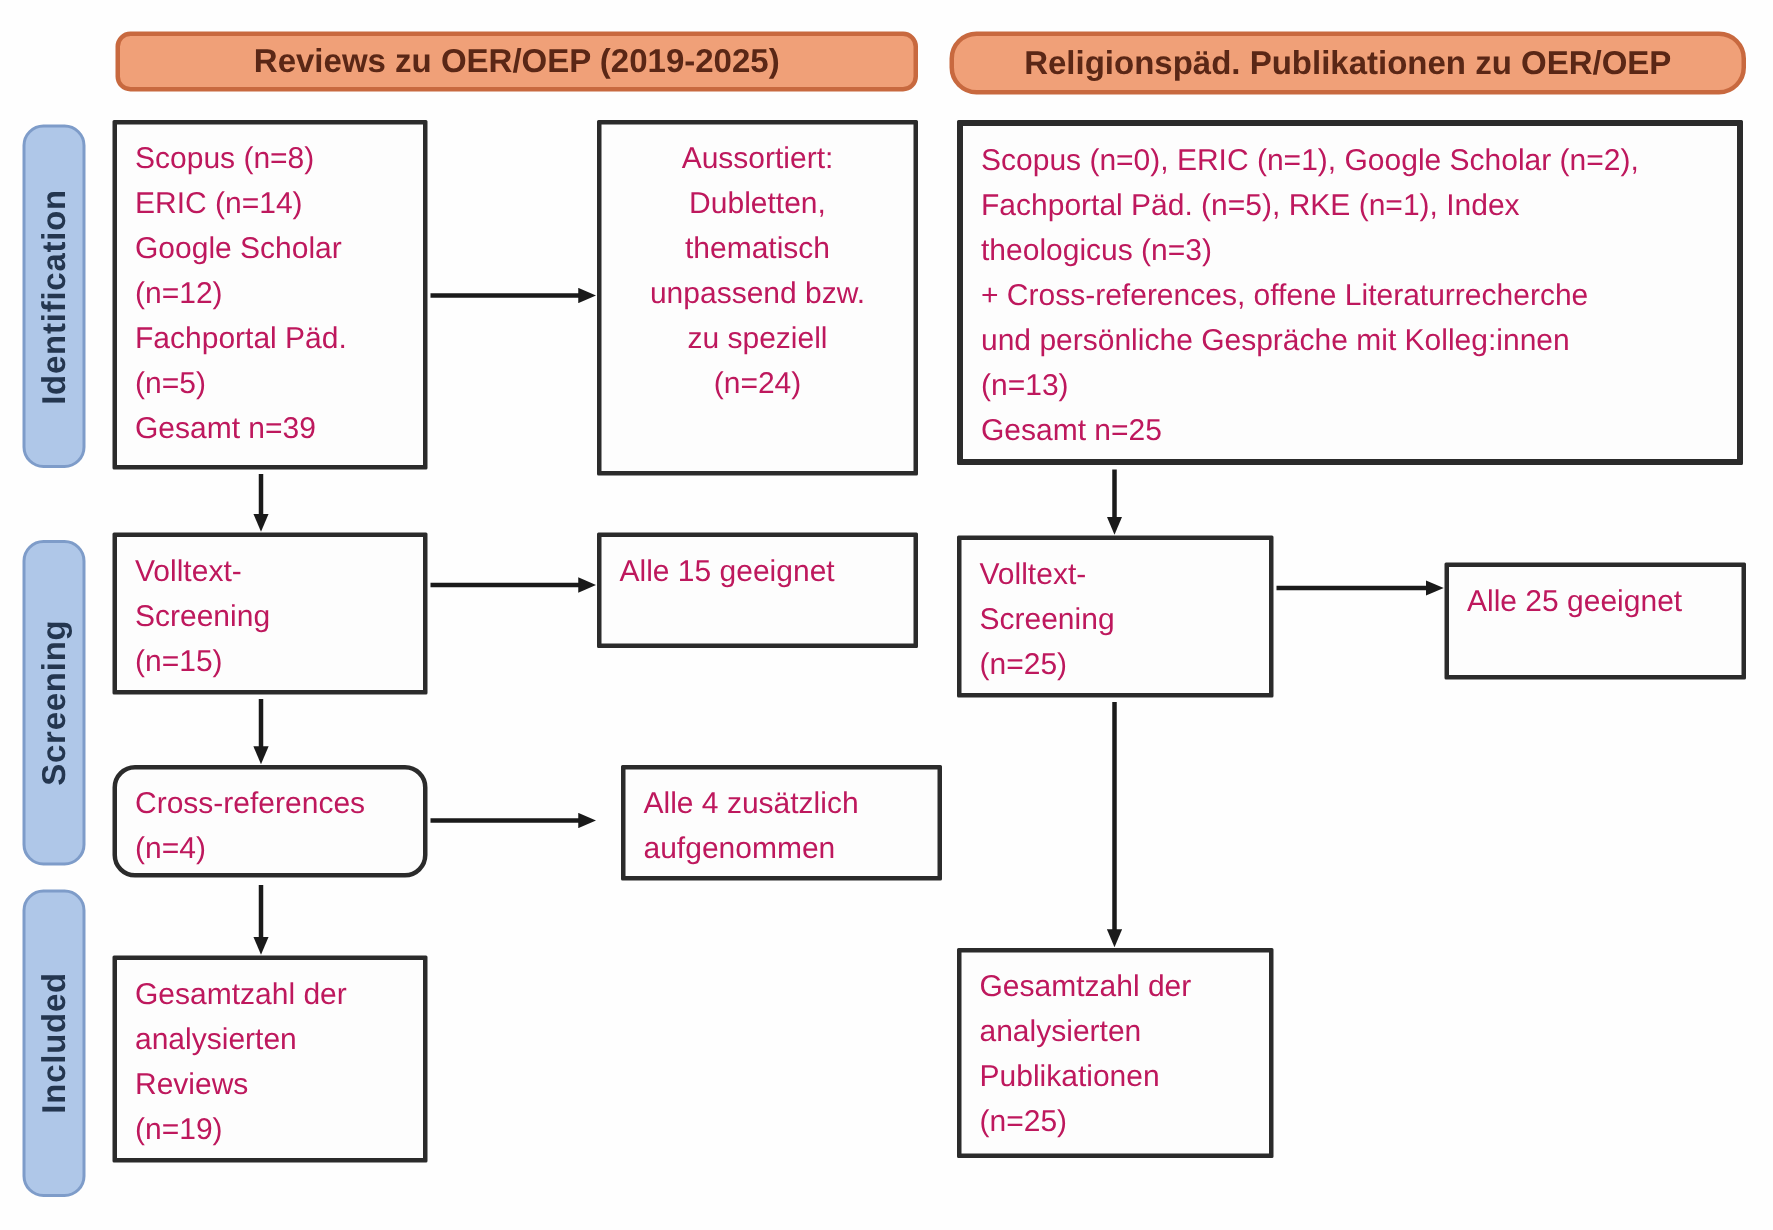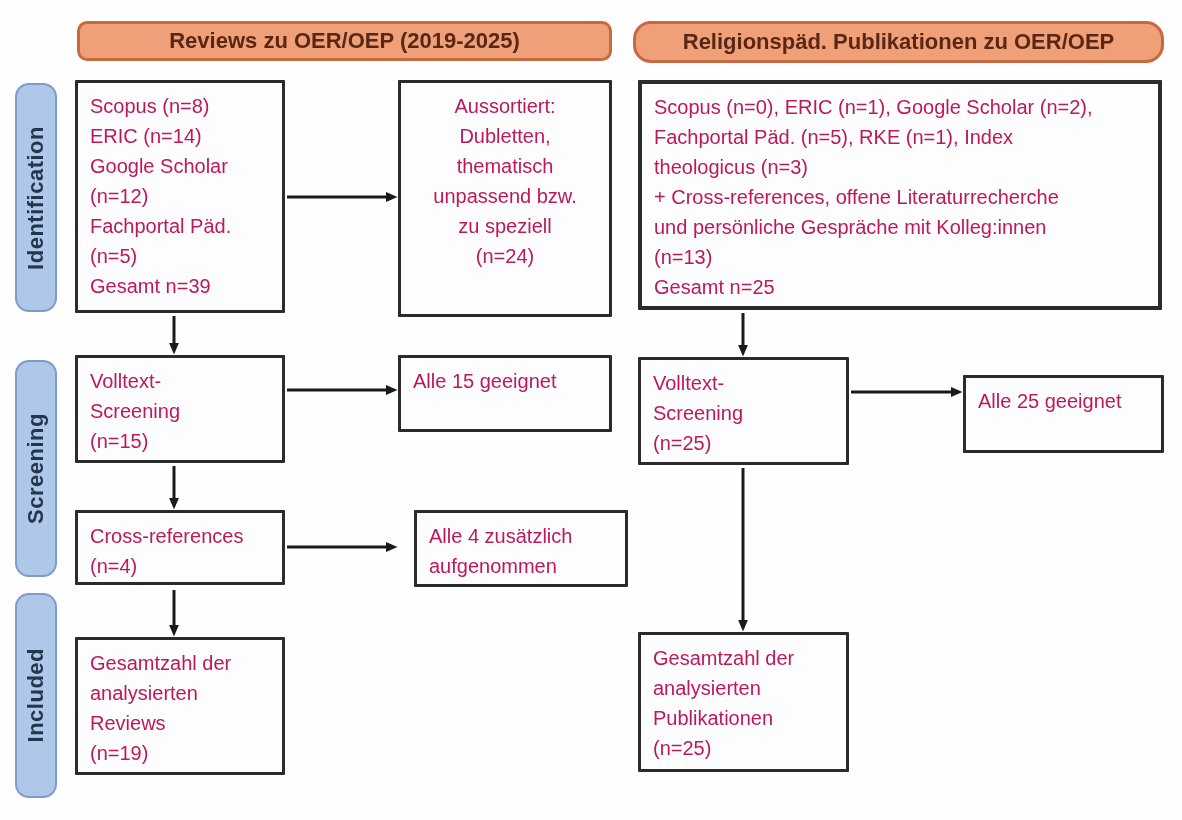--- a/index.html
+++ b/index.html
@@ -35,21 +35,21 @@
   .fbox {
     position:absolute; box-sizing:border-box;
     background:#fdfdfd; border:3px solid #2B2B2B; border-radius:1px;
     color:#be185d; font-size:20px; line-height:30px;
     padding:8px 12px; white-space:pre-line;
   }
   .a1 { left:75px;  top:80px;  width:210px; height:233px; }
   .a2 { left:398px; top:80px;  width:214px; height:237px;text-align:center; }
   .a3 { left:75px;  top:355px; width:210px; height:108px; }
   .a4 { left:398px; top:355px; width:214px; height:77px;  }
-  .a5 { left:75px;  top:510px; width:210px; height:75px;  }
+  .a5 { left:75px;  top:510px; width:210px; height:75px;border-radius:15px;  }
   .a6 { left:398px; top:510px; width:214px; height:77px;margin-left:16px;  }
   .a7 { left:75px;  top:637px; width:210px; height:138px; }
   .b1 { left:638px; top:80px;  width:524px; height:230px; border-width:4px; padding:8px 12px; }
   .b2 { left:638px; top:357px; width:211px; height:108px; }
   .b3 { left:963px; top:355px; width:201px; height:78px;margin-top:20px;  }
   .b4 { left:638px; top:632px; width:211px; height:140px; }
 </style>
 </head>
 <body>
 

